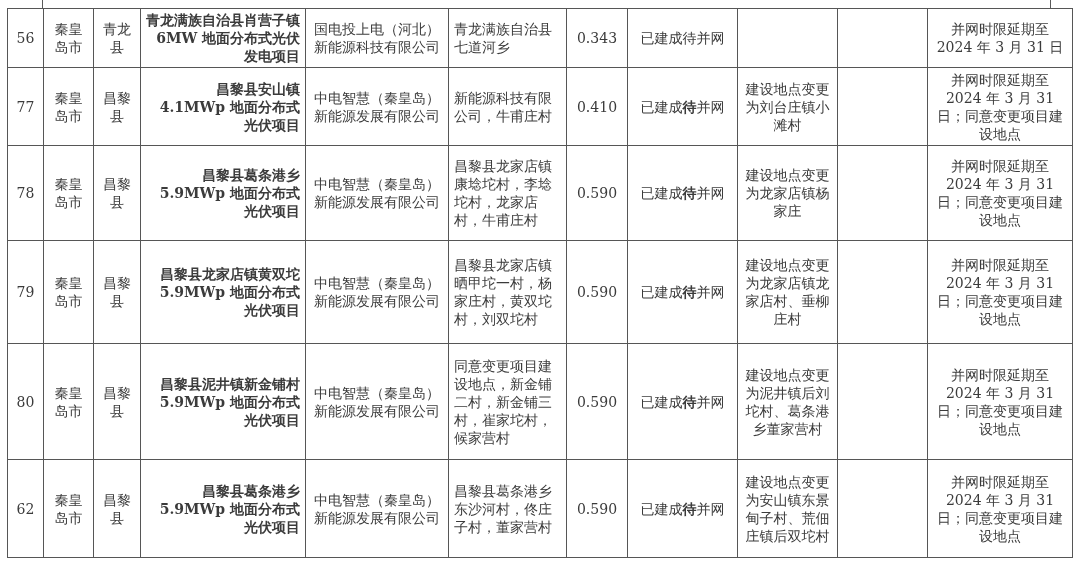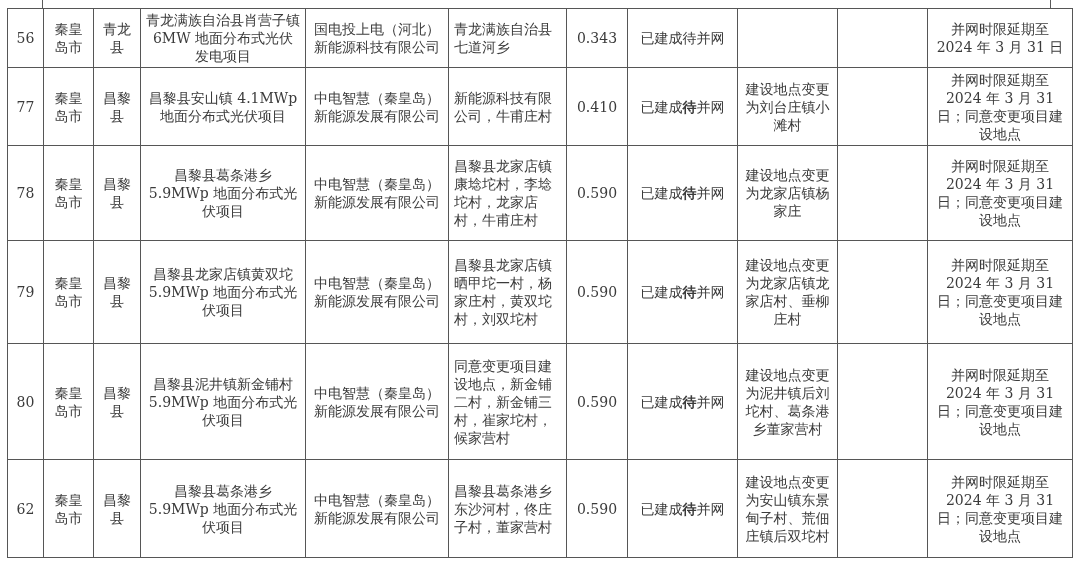--- a/index.html
+++ b/index.html
@@ -15,21 +15,21 @@
     border-collapse:collapse;table-layout:fixed;
   }
   table.doc td{
     border:1px solid #565656;
     font-size:14px;line-height:18px;
     padding:2px 5px;vertical-align:middle;
     overflow:hidden;
   }
   
   td.c-no,td.c-city,td.c-county,td.c-cap,td.c-status,td.c-change,td.c-blank,td.c-remark{text-align:center;}
-  td.c-project{text-align:center;padding:2px 6px;}
+  td.c-project{text-align:right;padding:2px 6px;font-weight:bold;}
   td.c-company{text-align:center;padding:2px 4px;}
   td.c-location{text-align:left;padding:2px 16px;}
   td.c-change{padding:2px 11px;}
   td.c-remark{padding:2px 6px;}
   tr.r0{height:59px;}
   tr.r1{height:78px;}
   tr.r2{height:95px;}
   tr.r3{height:103px;}
   tr.r4{height:116px;}
   tr.r5{height:98px;}

